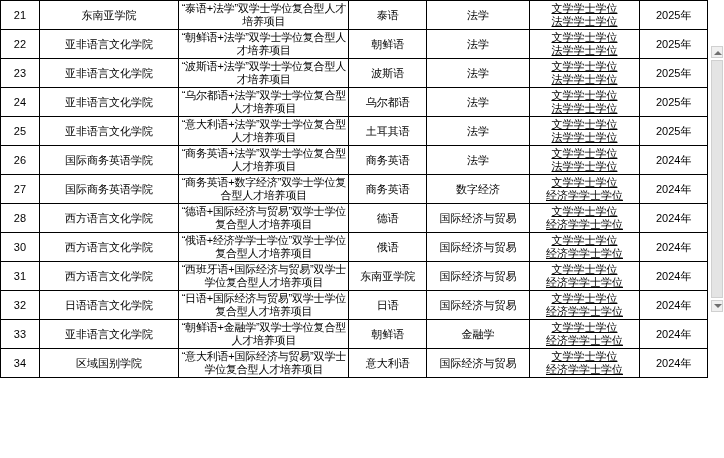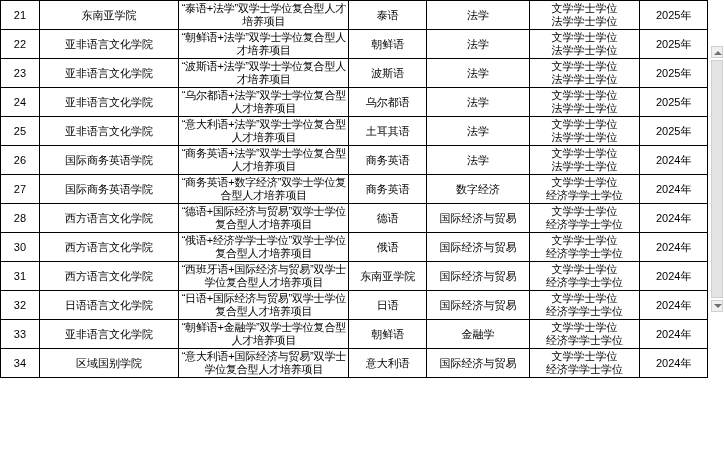--- a/index.html
+++ b/index.html
@@ -41,21 +41,21 @@
   col.c-lang  { width: 76px; }
   col.c-sec   { width: 100px; }
   col.c-deg   { width: 108px; }
   col.c-year  { width: 66px; }
 
   td.cell-no   { font-size: 12px; }
   td.cell-col  { font-size: 12px; }
   td.cell-prog { font-size: 11px; letter-spacing: -0.2px; }
   td.cell-lang { font-size: 12px; }
   td.cell-sec  { font-size: 12px; }
-  td.cell-deg  { font-size: 11px; line-height: 13px; }
+  td.cell-deg  { font-size: 11px; line-height: 13px; text-decoration: underline; }
   td.cell-year { font-size: 12px; margin-top: 17px; }
 
   
   .scrollbar {
     position: absolute;
     top: 0;
     right: 0;
     width: 14px;
     height: 458px;
     background: #ffffff;

